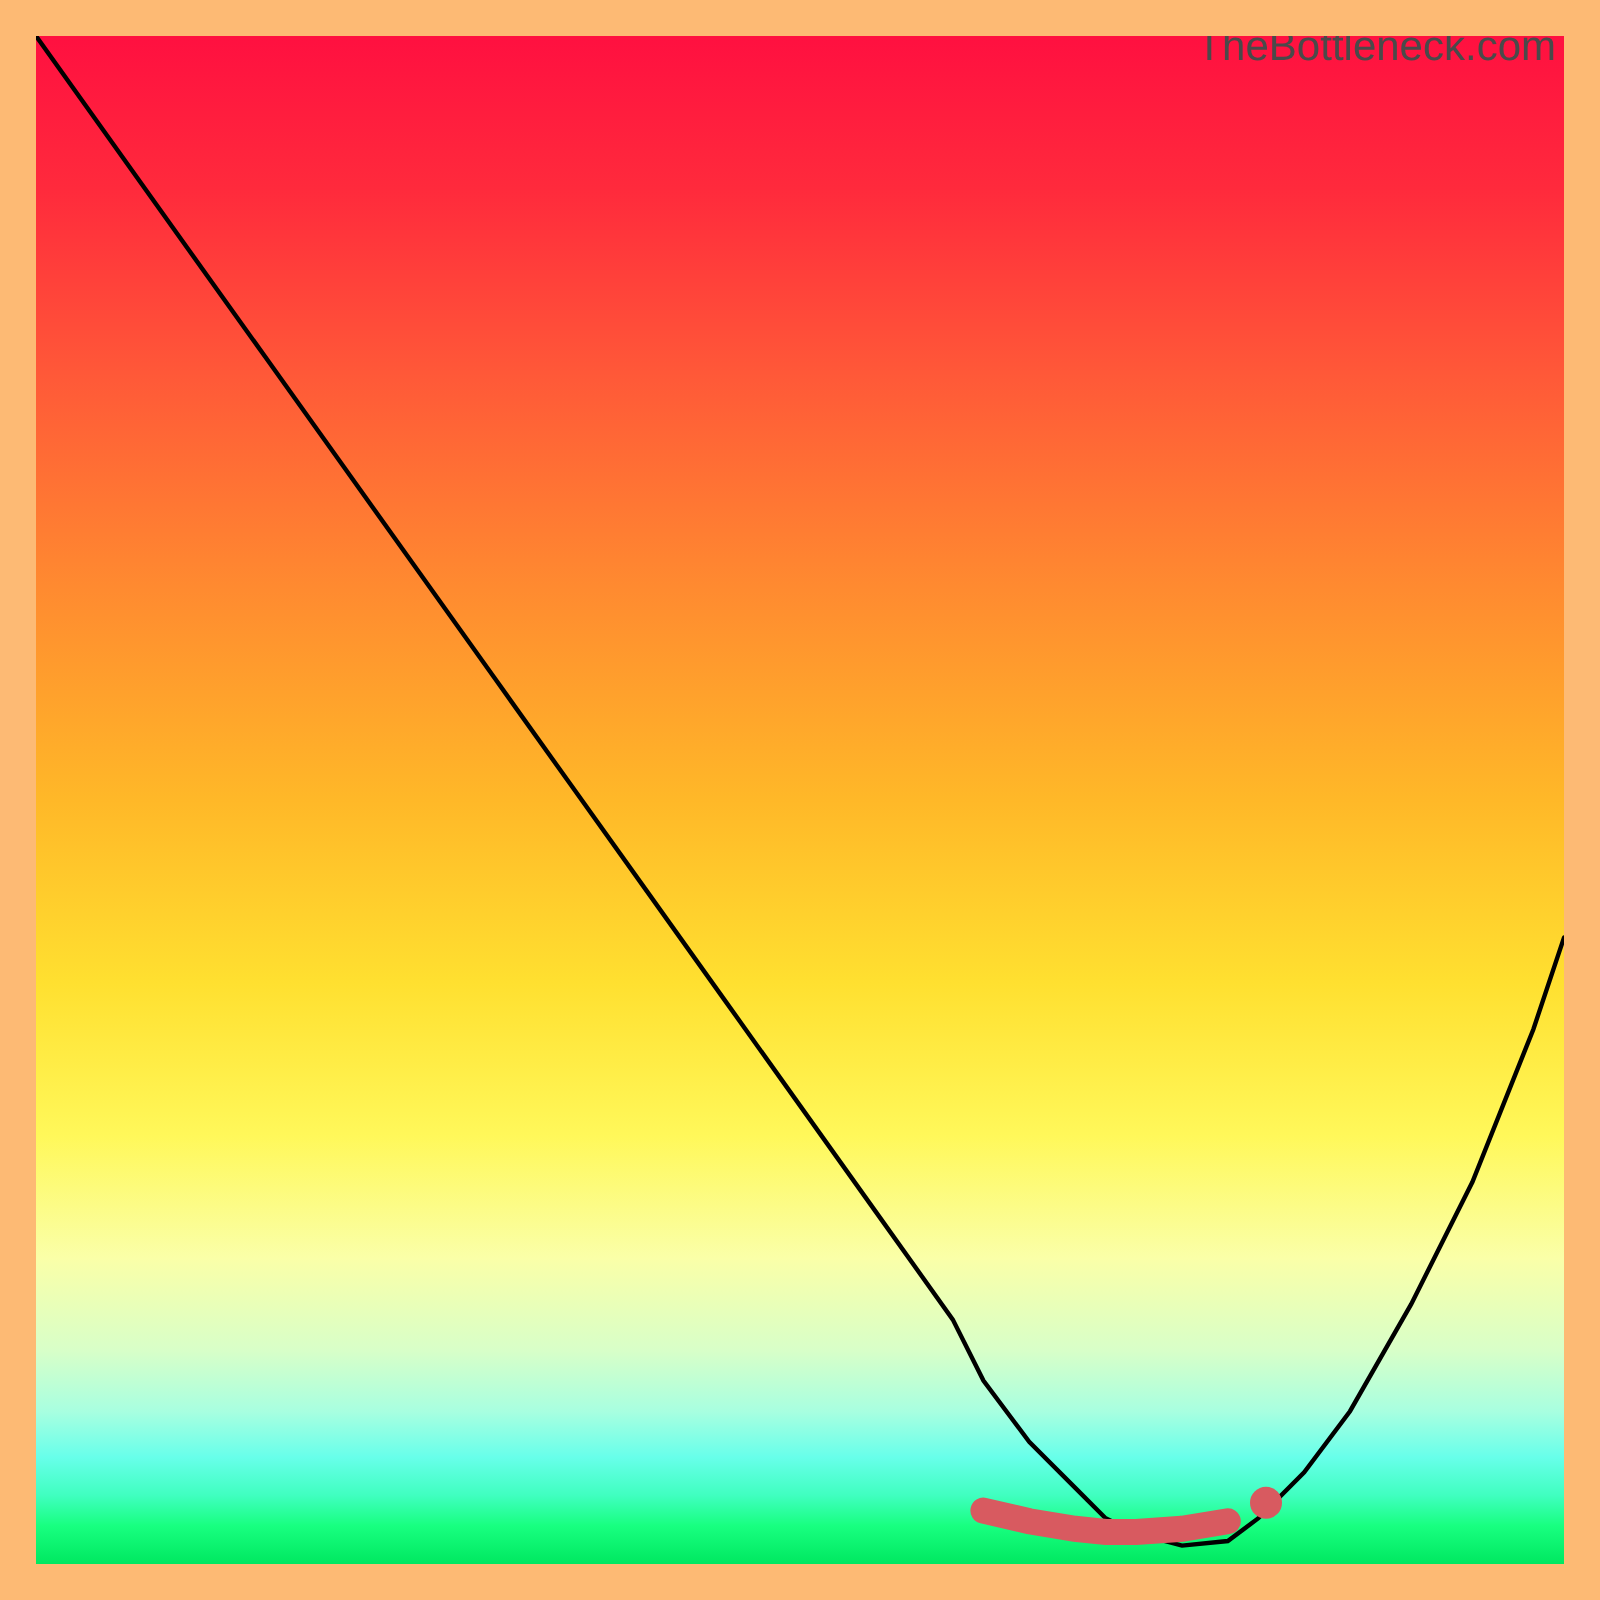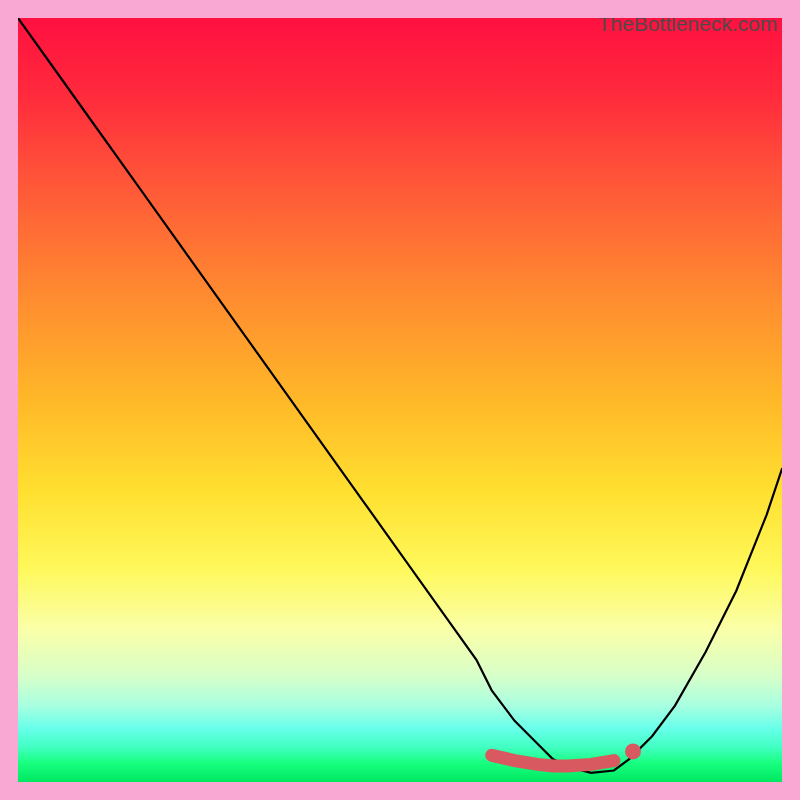--- a/index.html
+++ b/index.html
@@ -9,21 +9,21 @@
     height: 800px;
     background: #000;
     font-family: Arial, Helvetica, sans-serif;
   }
   .frame {
     position: absolute;
     left: 0;
     top: 0;
     width: 800px;
     height: 800px;
-    background: #f9a8d4;
+    background: #fdba74;
   }
   .plot {
     position: absolute;
     left: 18px;
     top: 18px;
     width: 764px;
     height: 764px;
     overflow: hidden;
   }
   .gradient {

